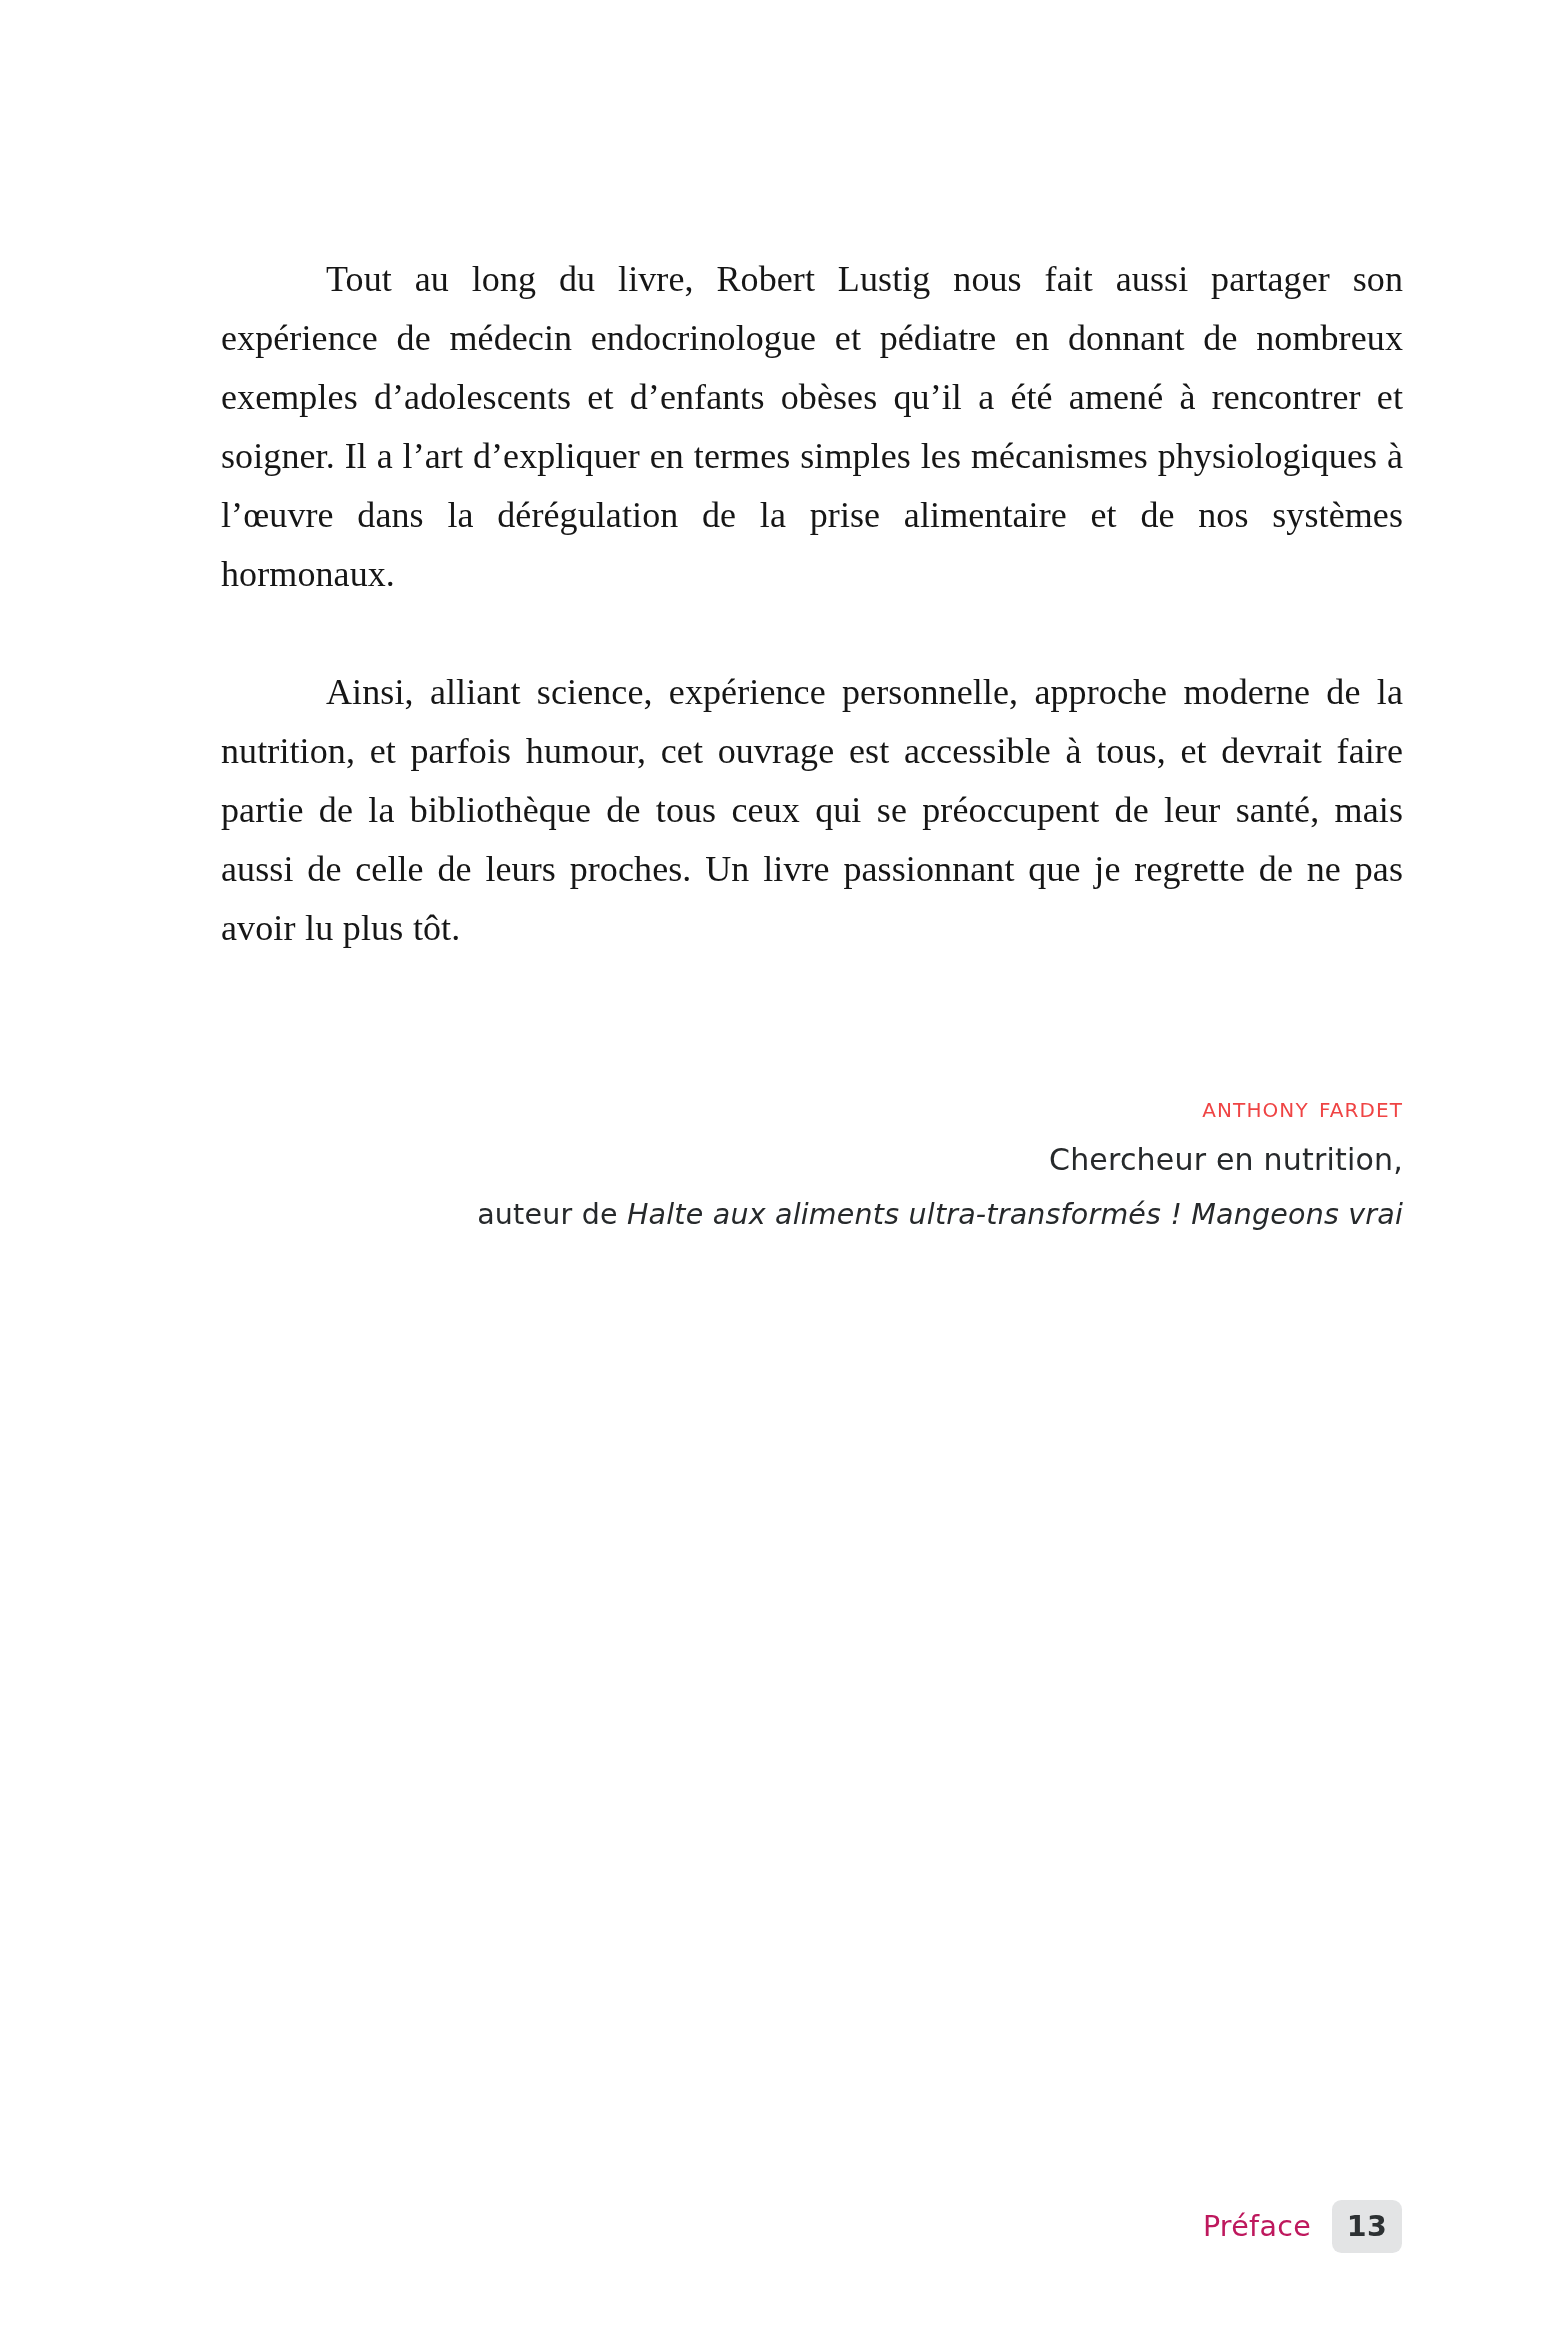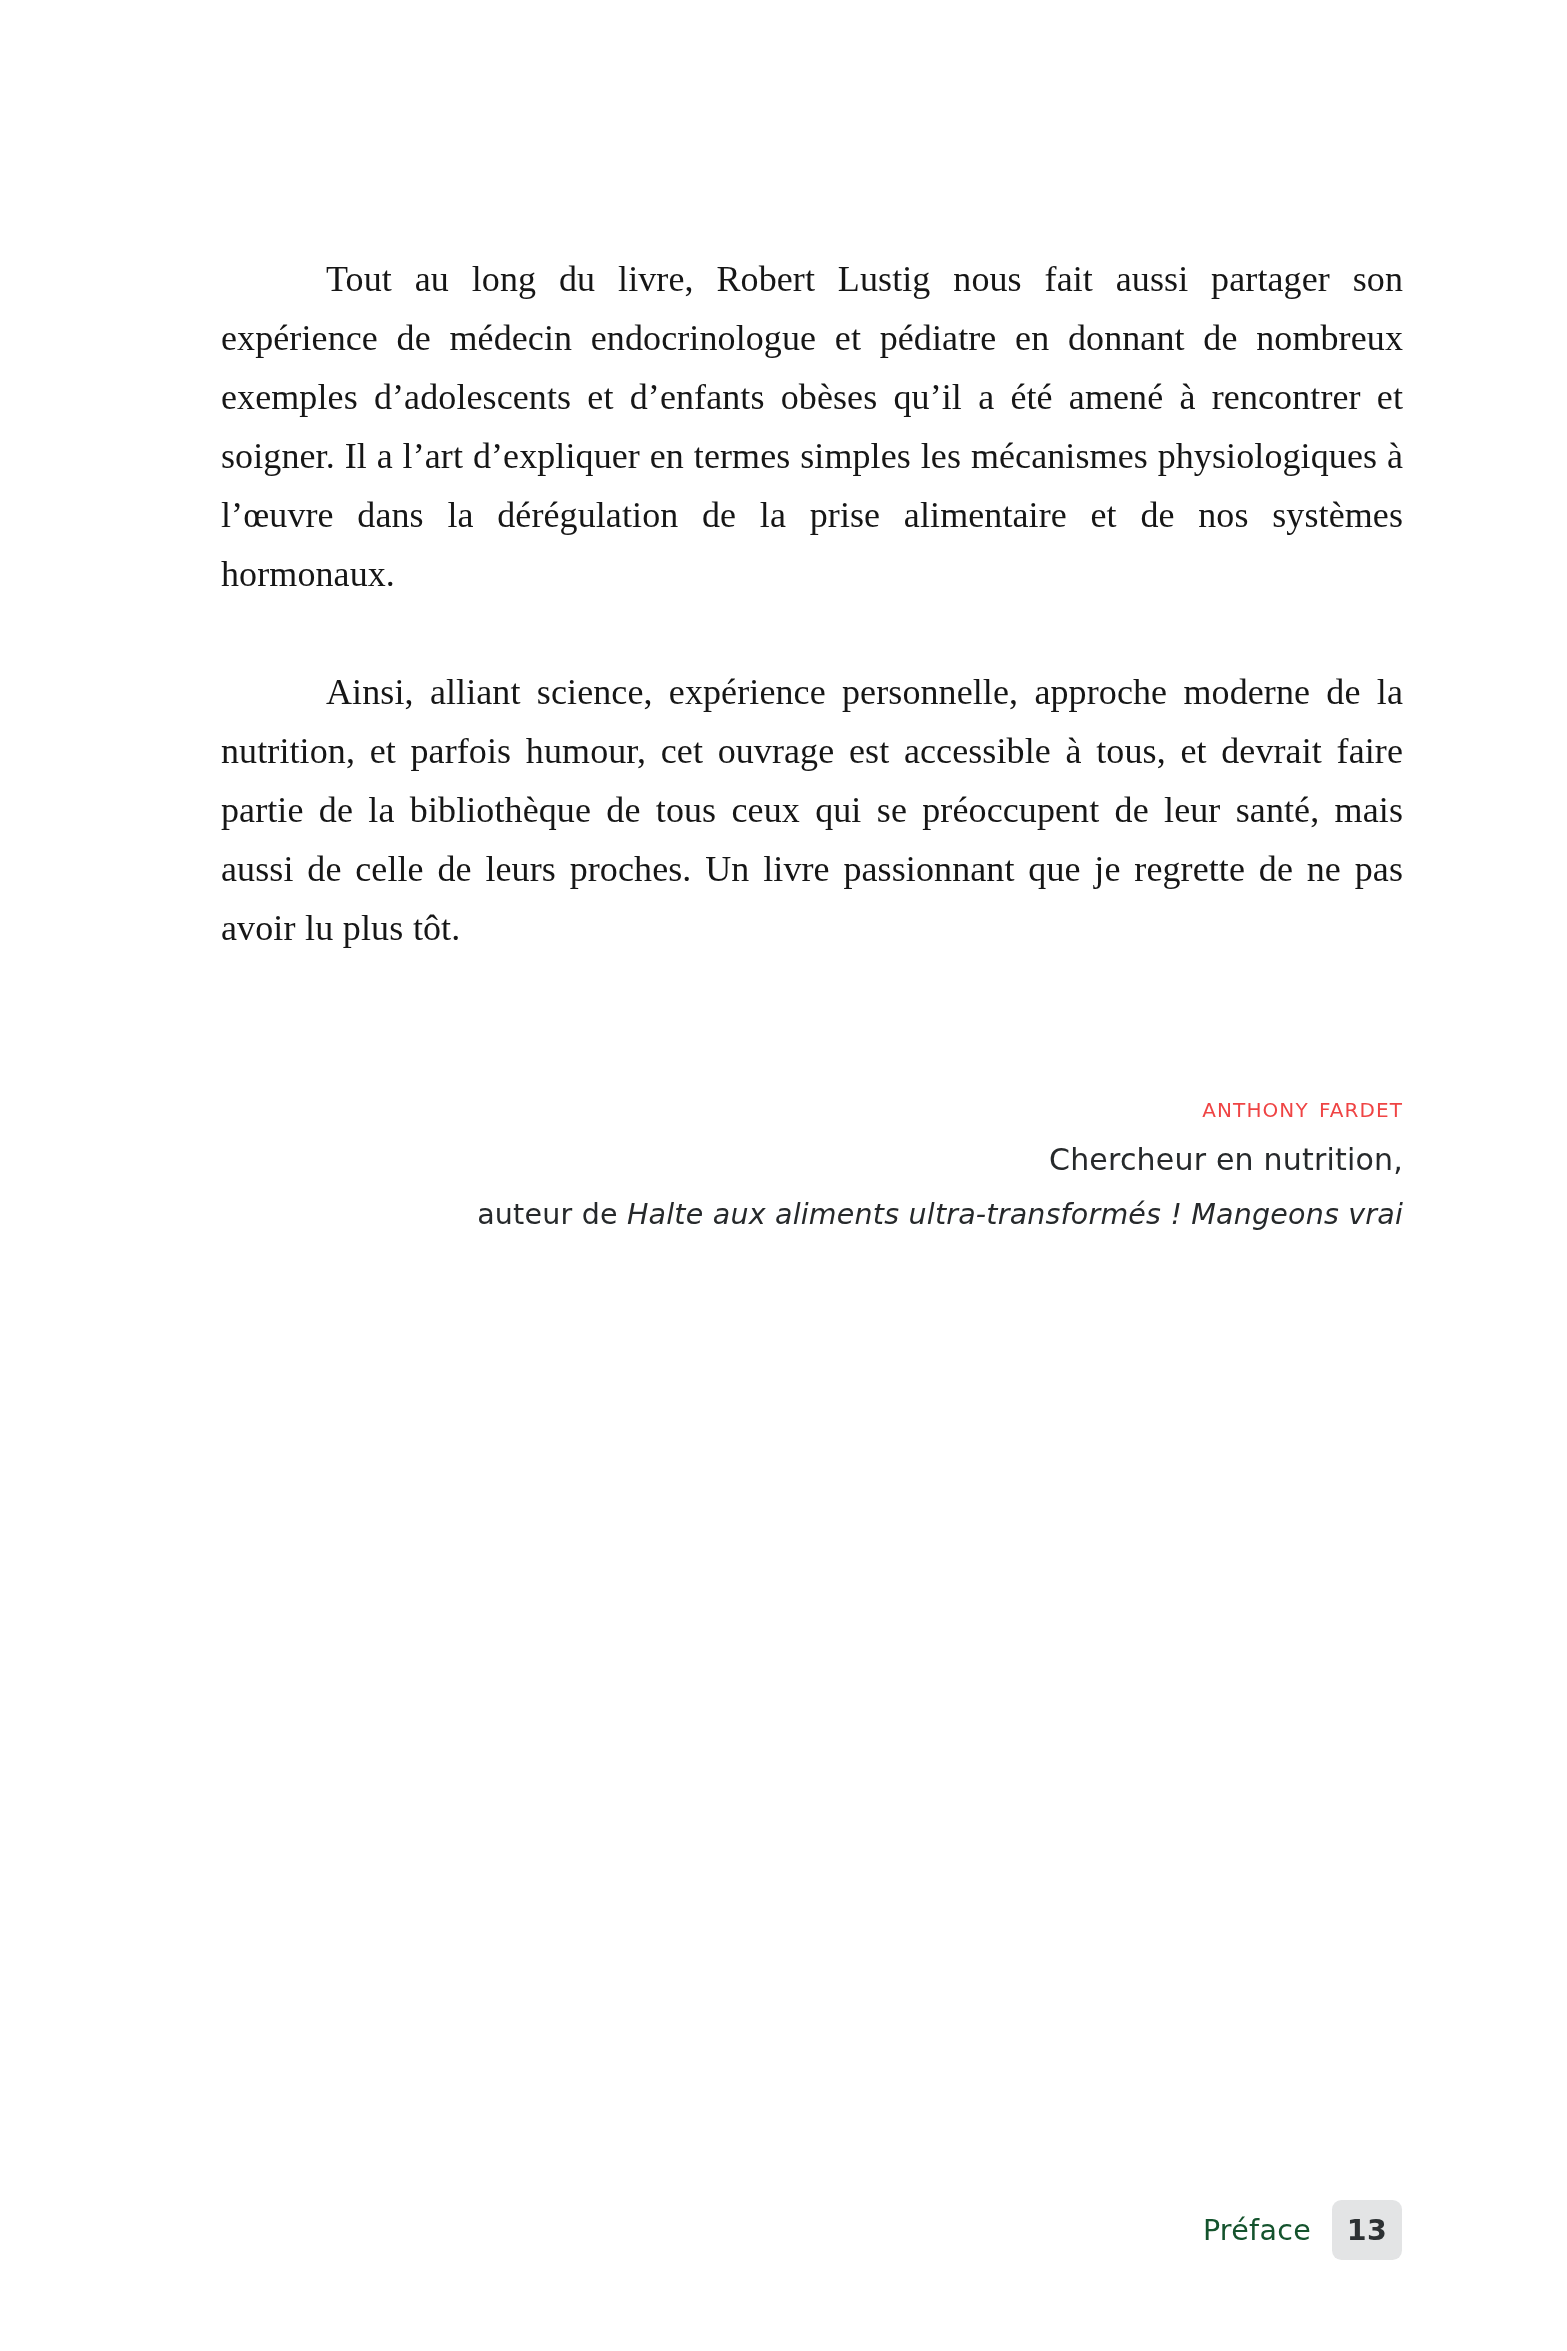--- a/index.html
+++ b/index.html
@@ -91,26 +91,26 @@
     position: absolute;
     right: 165px;
     top: 0;
     display: flex;
     align-items: center;
     gap: 21px;
   }
   .footer-label {
     font-family: "DejaVu Sans", "Liberation Sans", sans-serif;
     font-size: 28.5px;
-    color: #14532d;
+    color: #be185d;
     letter-spacing: 0.3px;
   }
   .footer-pagebox {
     min-width: 70px;
-    height: 60px;
+    height: 53px;
     border-radius: 9.5px;
     background: #e3e4e5;
     display: flex;
     align-items: center;
     justify-content: center;
     padding: 0 13.3px;
     box-sizing: border-box;
     text-align: right;
   }
   .footer-pagenum {

